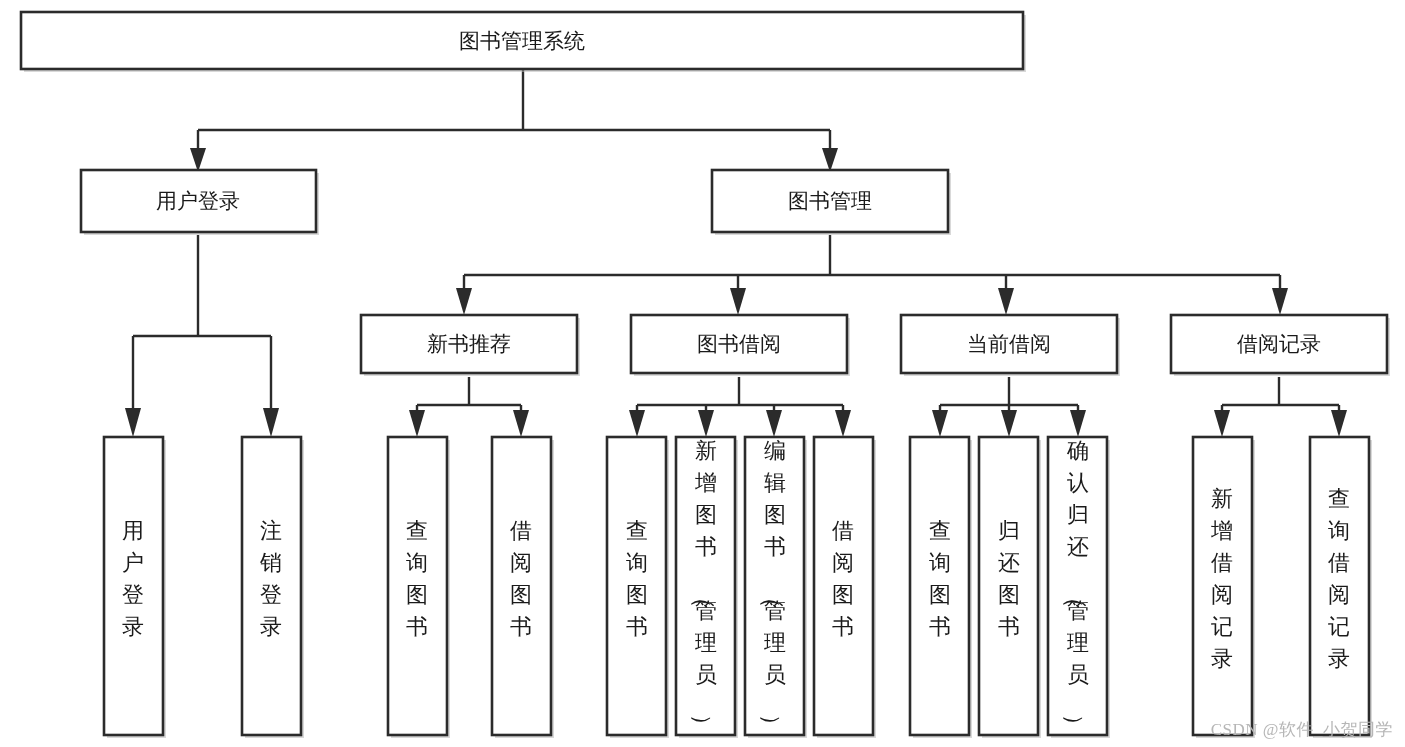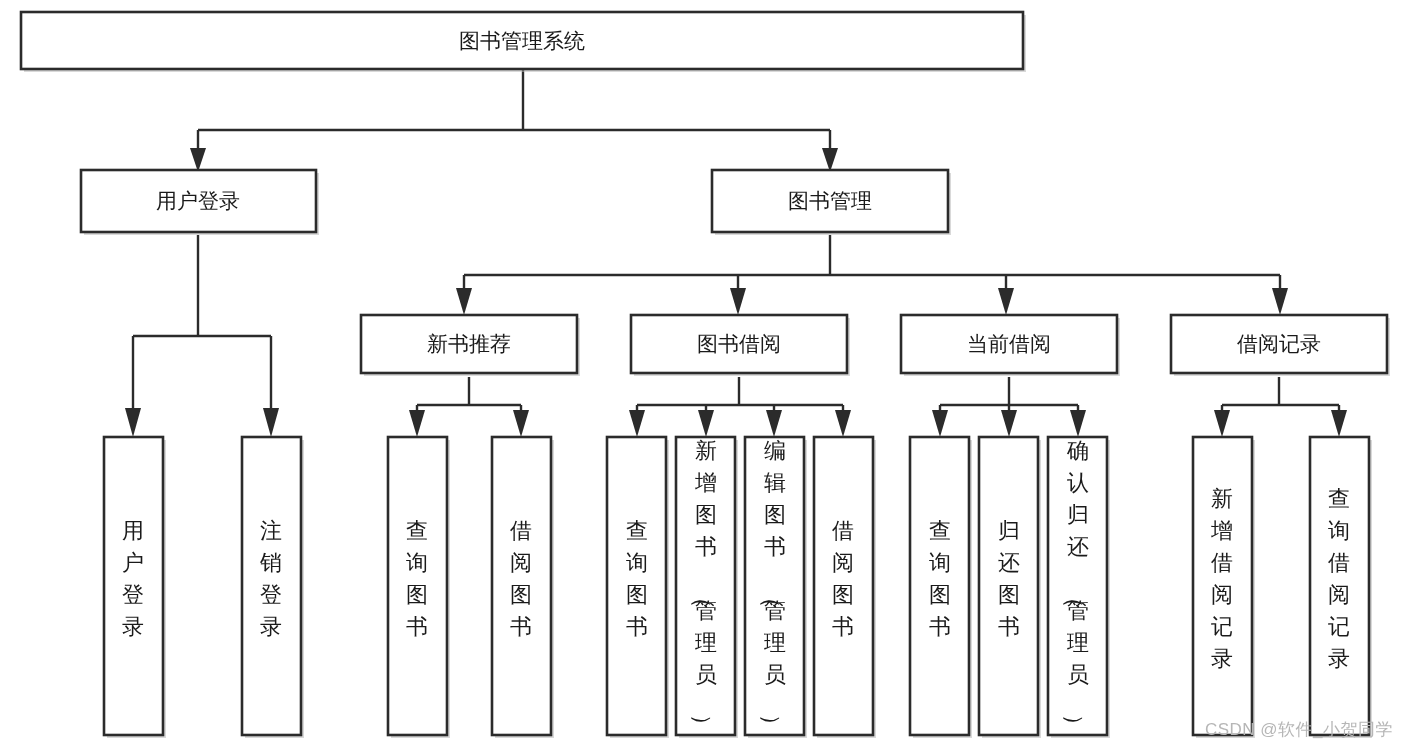--- a/index.html
+++ b/index.html
@@ -55,21 +55,21 @@
   .node-label-vert {
     font-family: "DejaVu Sans", "Liberation Sans", sans-serif;
     fill: #1a1a1a;
     font-size: 22px;
     text-anchor: middle;
   }
   .watermark {
     position: absolute;
     right: 12px;
     bottom: 6px;
-    font-family: Liberation Sans, sans-serif;
+    font-family: Liberation Serif, serif;
     font-size: 17px;
     color: #b6b6b6;
     letter-spacing: 0.5px;
     white-space: nowrap;
     pointer-events: none;
   }
 </style>
 </head>
 <body>
 

